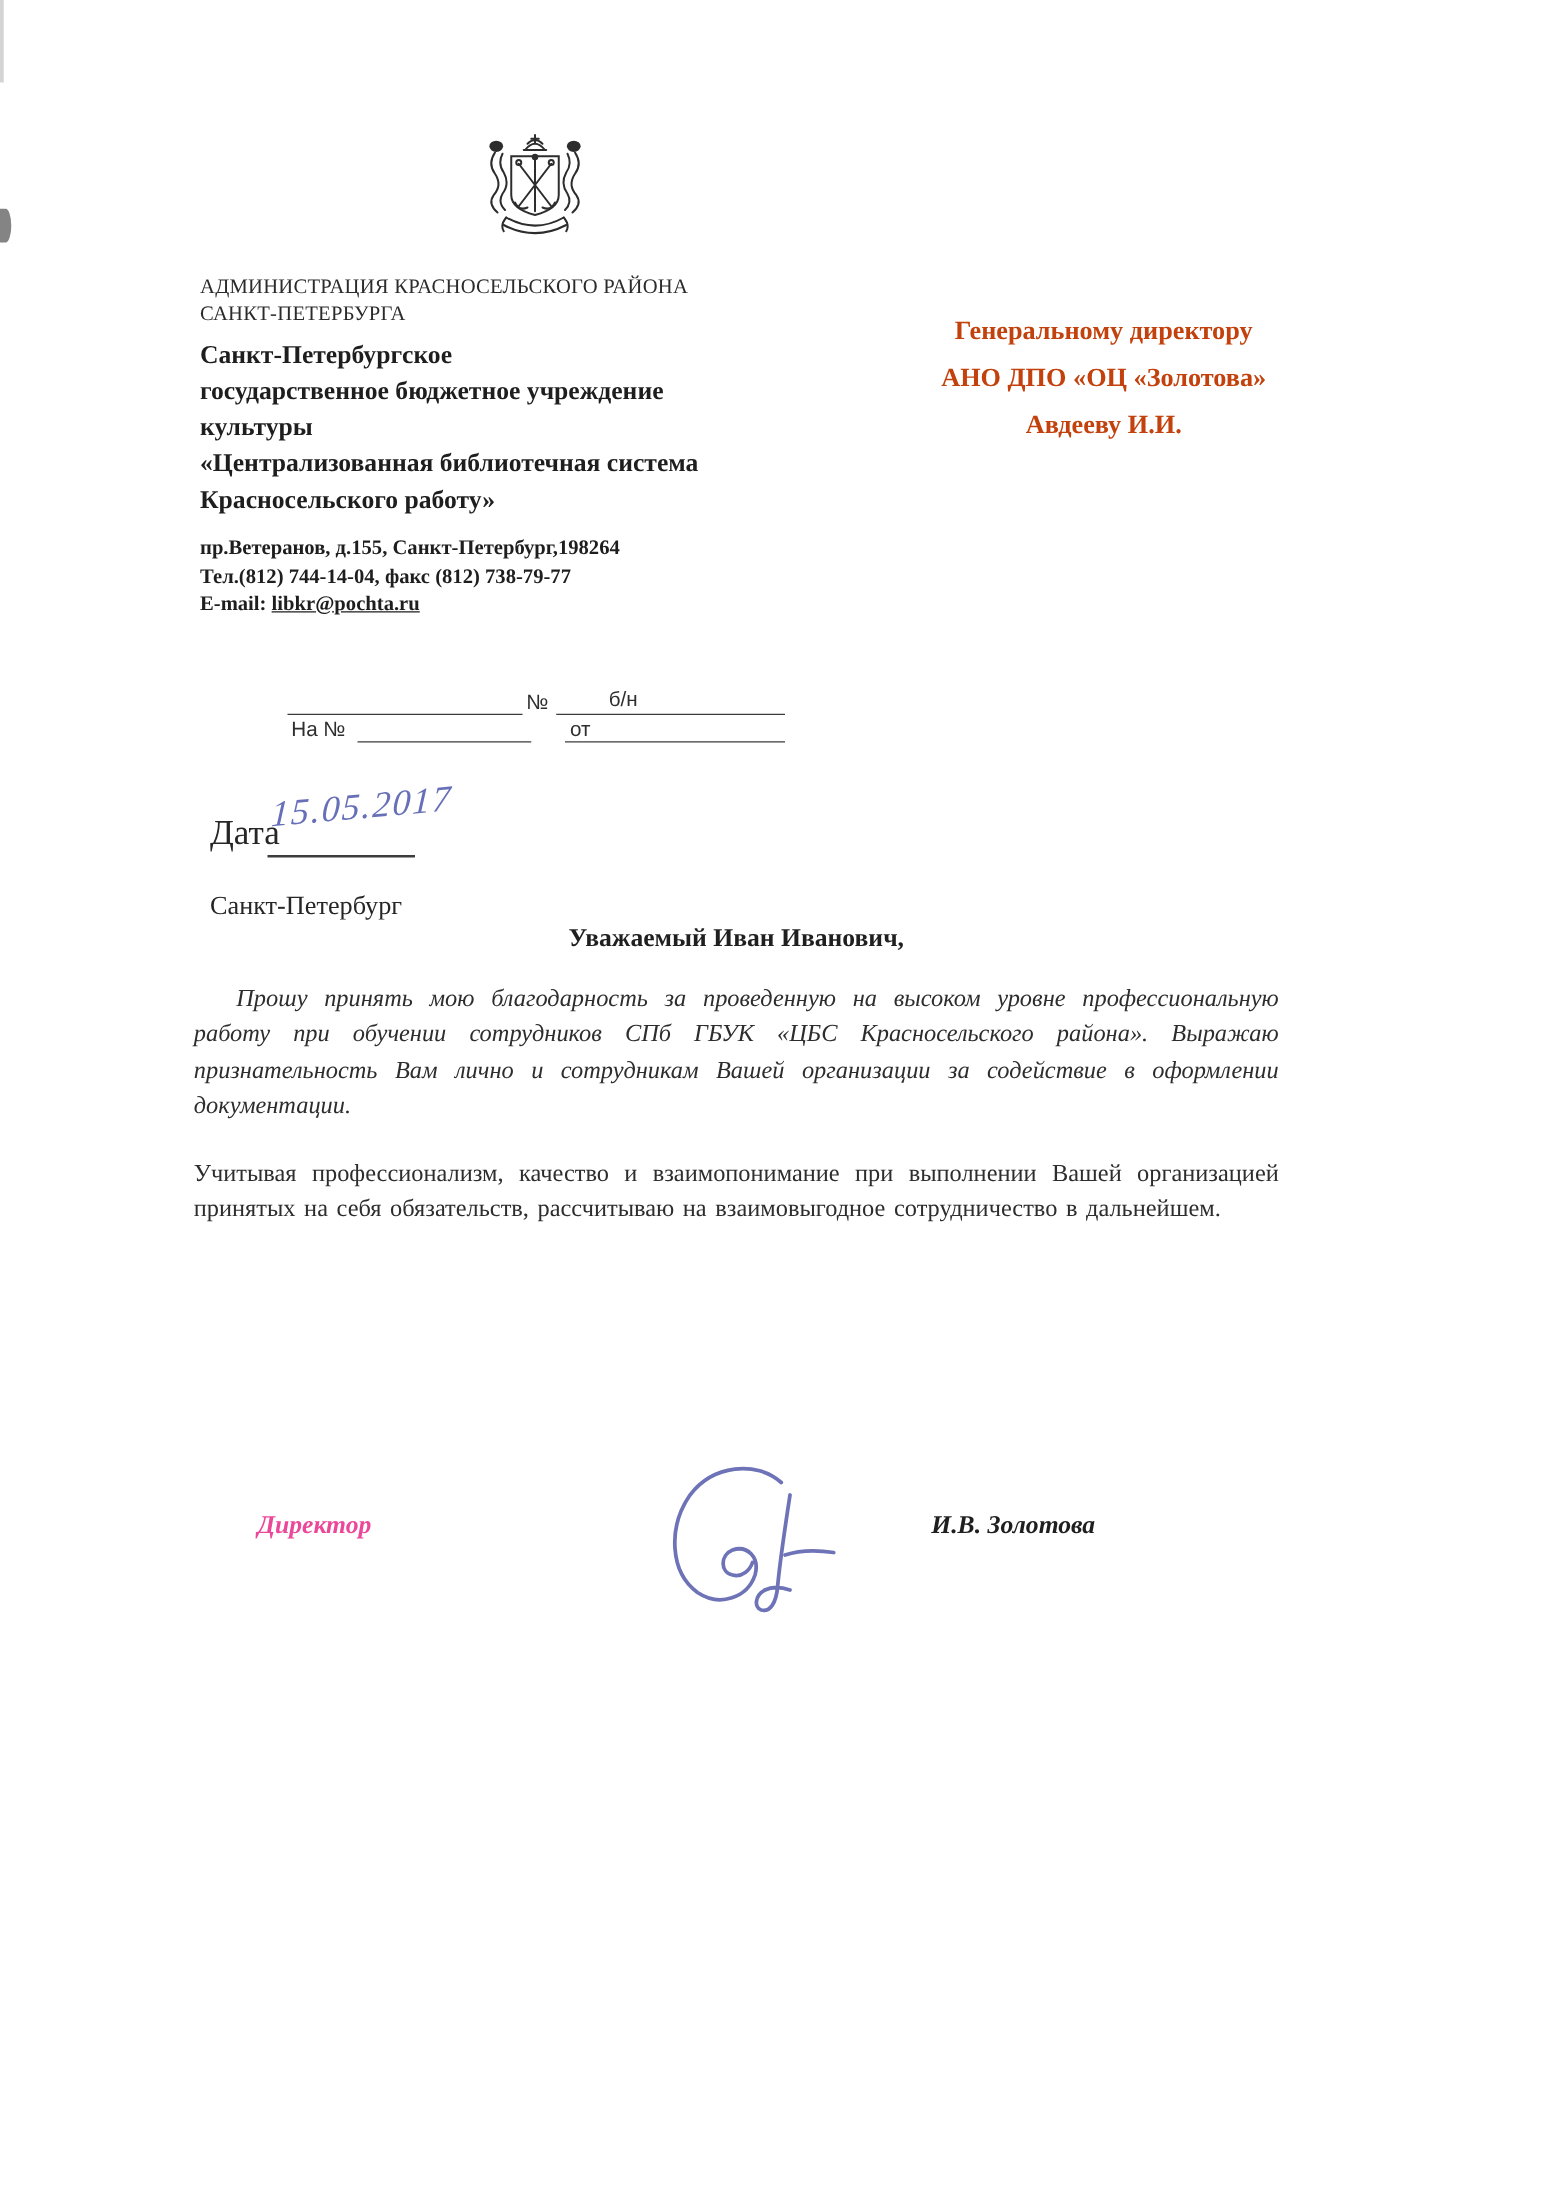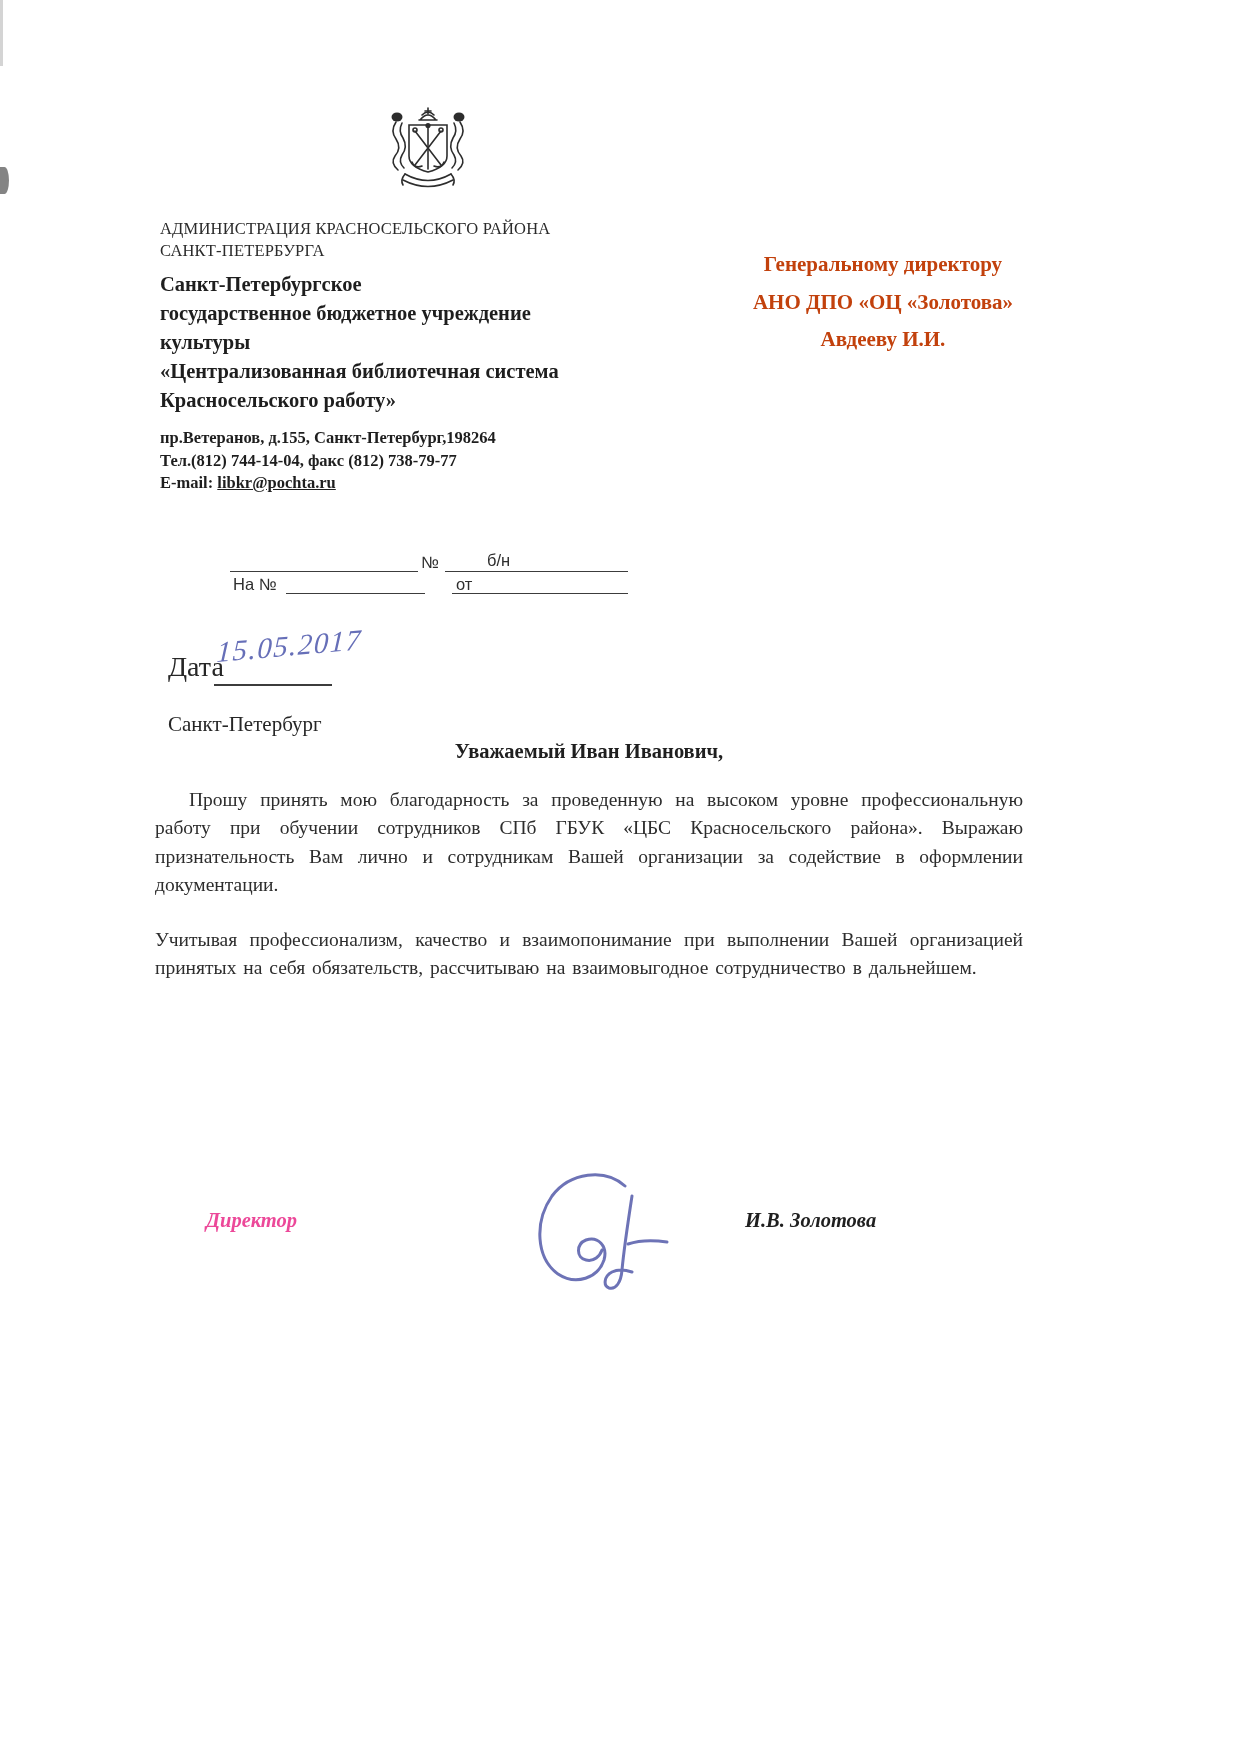--- a/index.html
+++ b/index.html
@@ -35,21 +35,21 @@
   .date-underline{position:absolute;left:214px;top:684px;width:118px;height:0;border-bottom:2px solid #3c3c3c;}
   .date-hand{
     position:absolute;left:216px;top:636px;width:170px;
     font-style:italic;font-size:29px;letter-spacing:1.5px;color:#5a63b2;
     transform:rotate(-5deg) skewX(-8deg);transform-origin:left bottom;white-space:nowrap;opacity:.92;
   }
   .city{position:absolute;left:168px;top:712px;font-size:21px;}
   
   .salutation{position:absolute;left:155px;top:740px;width:868px;text-align:center;font-weight:bold;font-size:20.5px;color:#1f1f1f;}
   .para{position:absolute;left:155px;width:868px;text-align:justify;font-size:19.5px;line-height:28.4px;color:#2d2d2d;}
-  .para.p1{top:786px;text-indent:34px;word-spacing:3px;}
+  .para.p1{top:786px;text-indent:34px;word-spacing:3px;font-style:italic;}
   .para.p2{top:926px;word-spacing:2px;}
   
   .sig-title{position:absolute;left:206px;top:1209px;font-weight:bold;font-style:italic;font-size:20.5px;color:#ec4899;}
   .sig-name{position:absolute;left:745px;top:1209px;font-weight:bold;font-style:italic;font-size:20.5px;color:#1f1f1f;}
   .sig-scrawl{position:absolute;left:520px;top:1166px;width:152px;height:126px;}
   .sig-scrawl svg{width:100%;height:100%;}
 </style>
 </head>
 <body>
 

